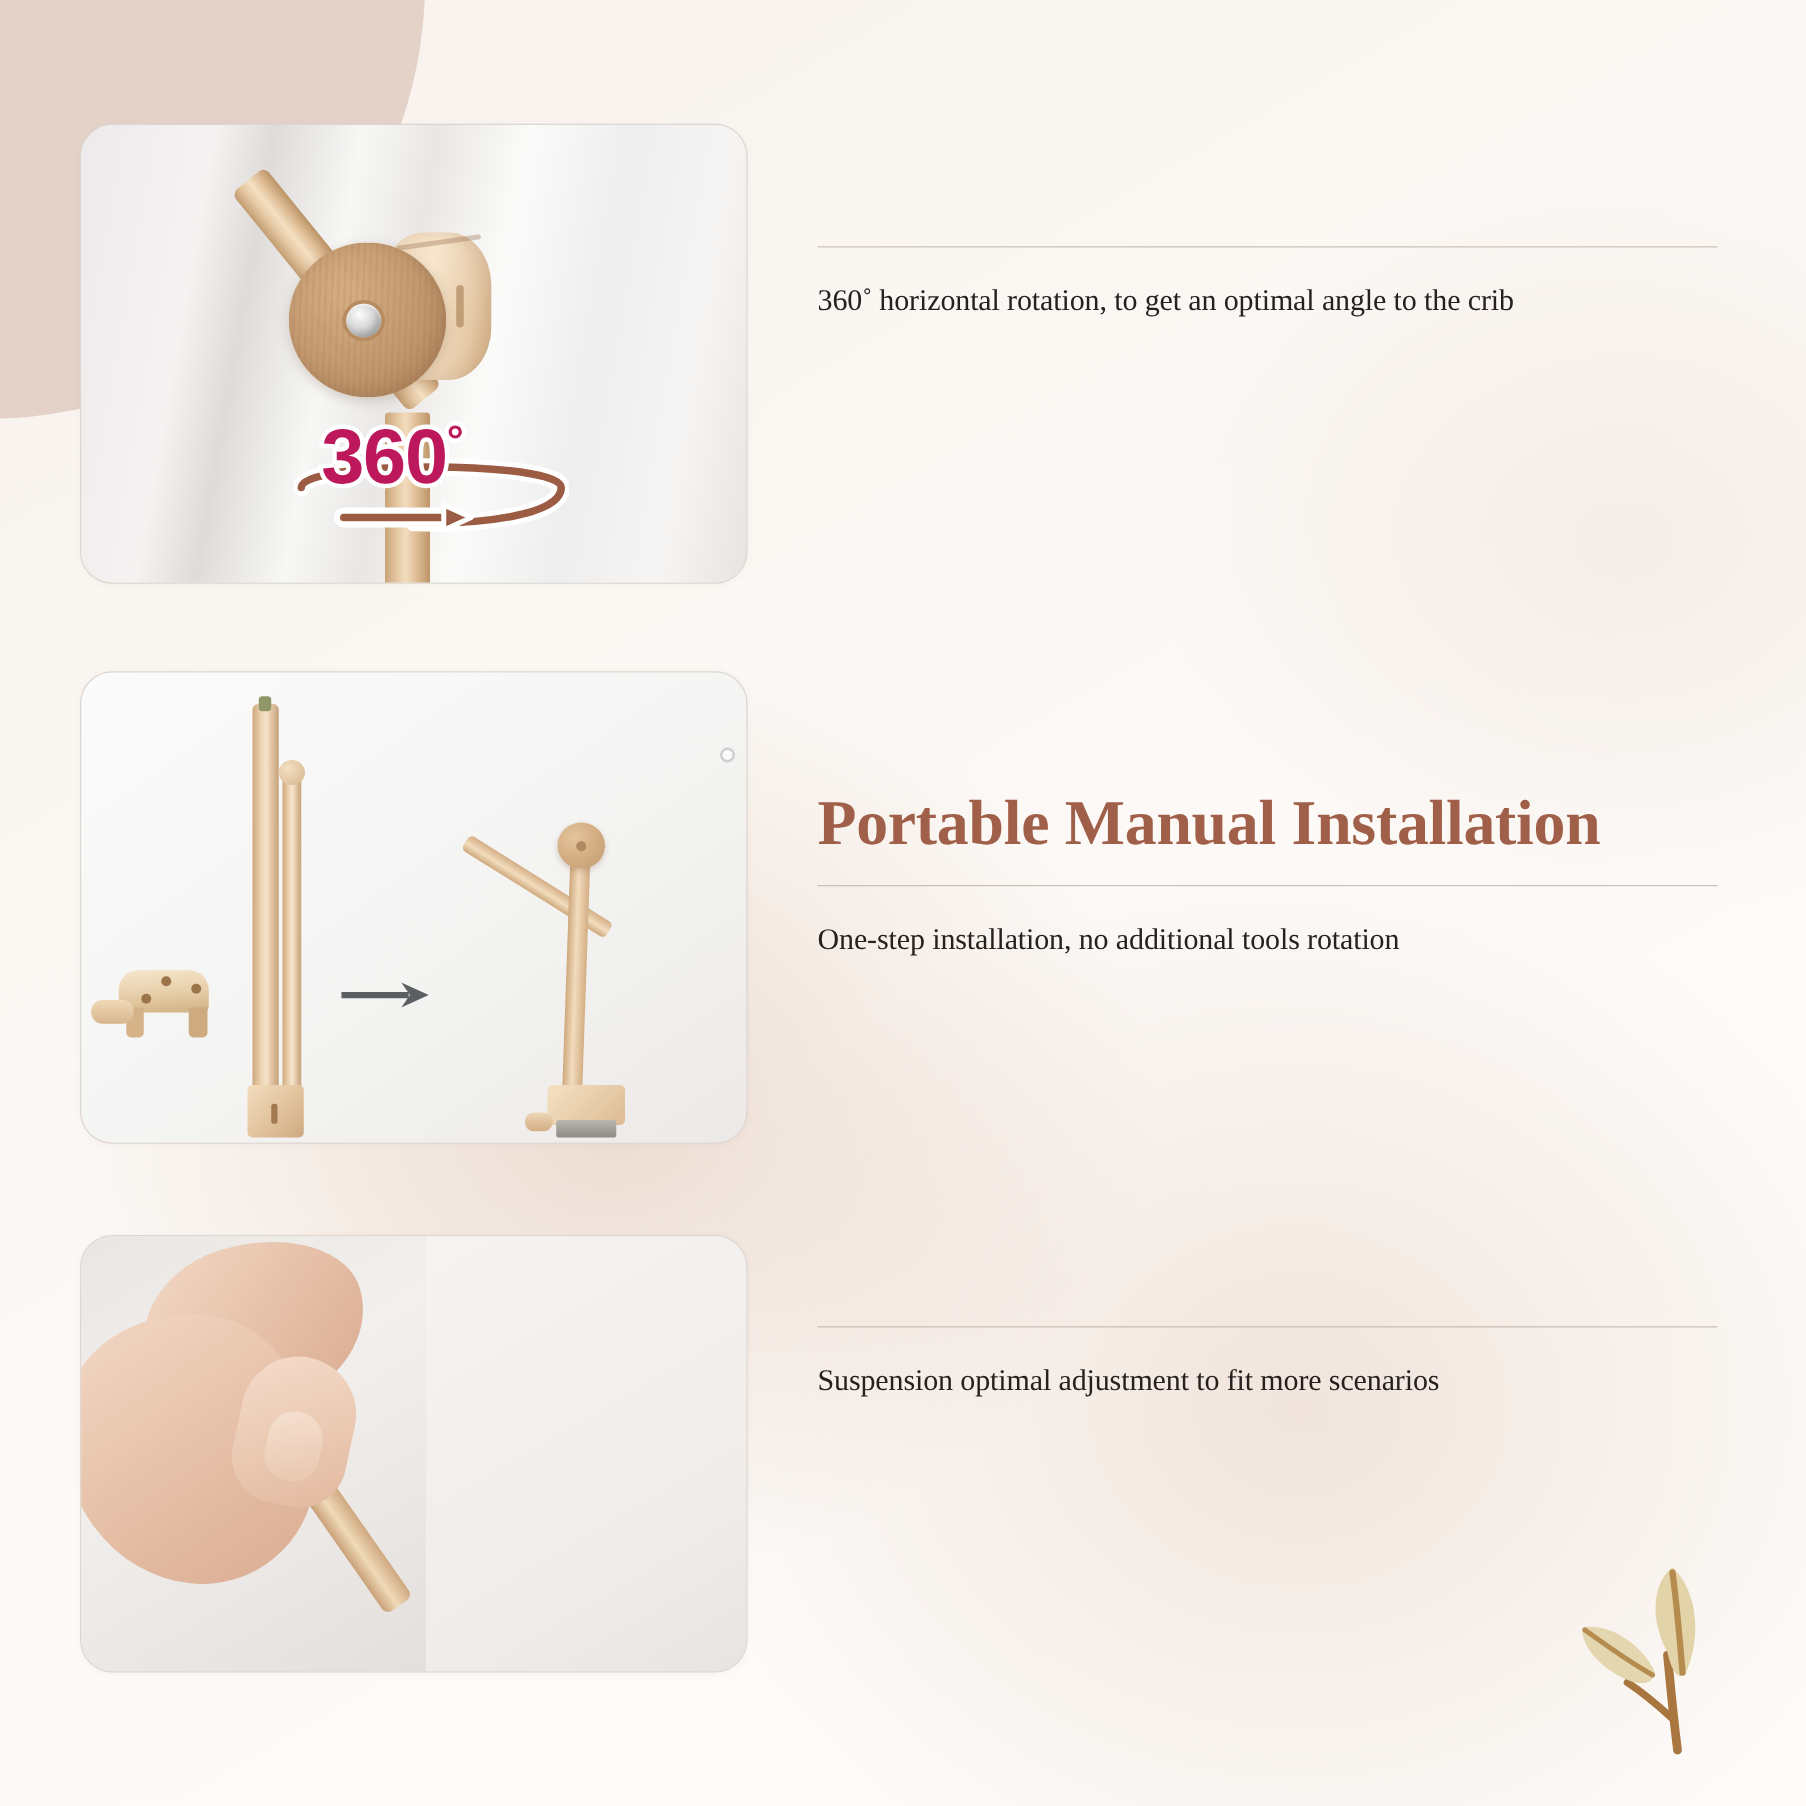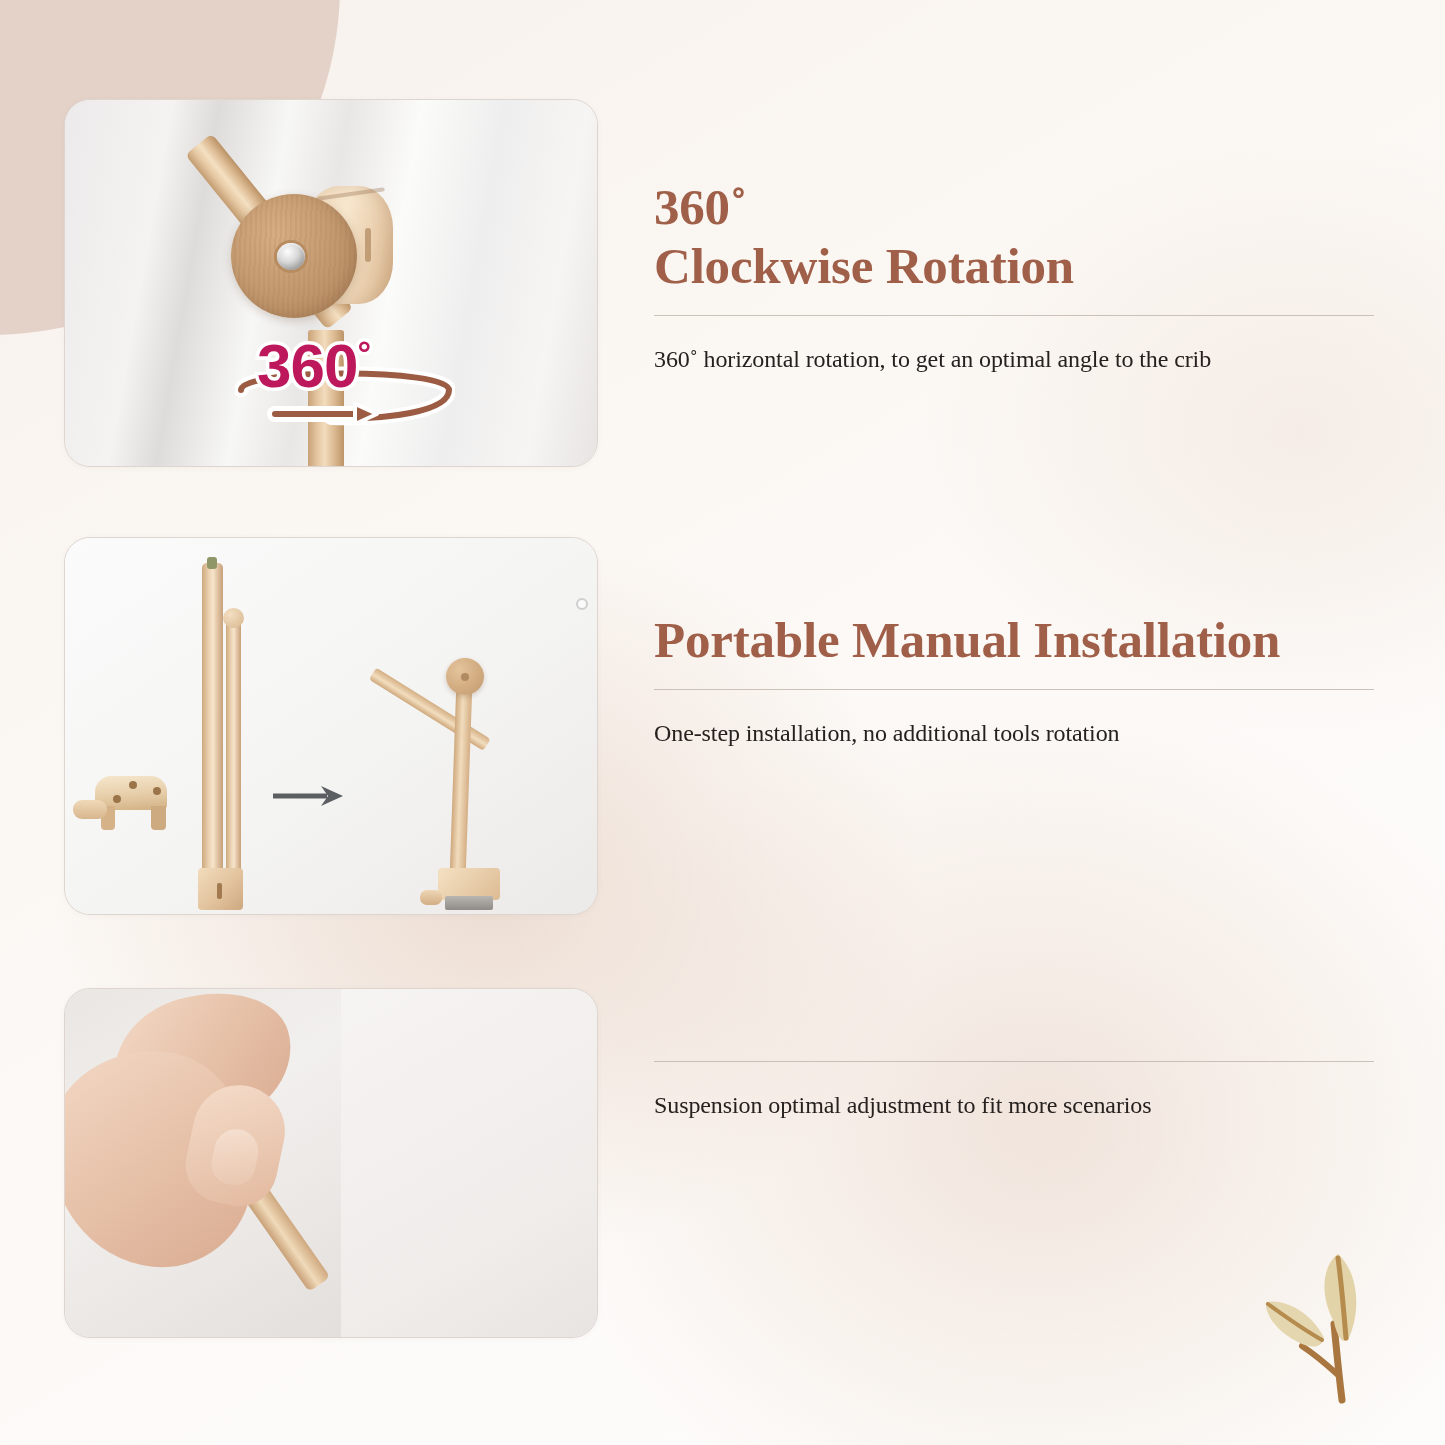--- a/index.html
+++ b/index.html
@@ -186,21 +186,21 @@
       background: #9d7a52; }
   .c3-knobbody { position: absolute; left: 120px; top: 104px; width: 66px; height: 96px;
       background: linear-gradient(120deg,#f2dcbc,#dcbc96); border-radius: 18px; transform: rotate(8deg); }
   .c3-rod { position: absolute; left: 158px; top: 180px; width: 26px; height: 150px;
       background: linear-gradient(90deg,#c8a077,#f0dab9 45%,#cfa87f); border-radius: 6px;
       transform: rotate(-35deg); transform-origin: 0 0; }
 
   
   .feature { position: absolute; left: 654px; width: 722px; }
   #feat1 { top: 178px; }
-  #feat2 { top: 611px; }
+  #feat2 { top: 630px; }
   #feat3 { top: 1042px; }
 
   .f-title {
     color: #a05f48;
     font-family: "Liberation Serif", serif;
     font-weight: 700;
     font-size: 51px;
     line-height: 1.16;
     letter-spacing: -0.2px;
   }
@@ -312,24 +312,20 @@
       
       
       
       
 
       
     </div>
   </div>
 
   <div class="feature" id="feat1">
-    <div class="f-title two-line">
-      <div>360˚</div>
-      <div>Clockwise Rotation</div>
-    </div>
     <div class="f-rule"></div>
     <div class="f-desc">360˚ horizontal rotation, to get an optimal angle to the crib</div>
   </div>
 
   <div class="feature" id="feat2">
     <div class="f-title">Portable Manual Installation</div>
     <div class="f-rule"></div>
     <div class="f-desc">One-step installation, no additional tools rotation</div>
   </div>
 

